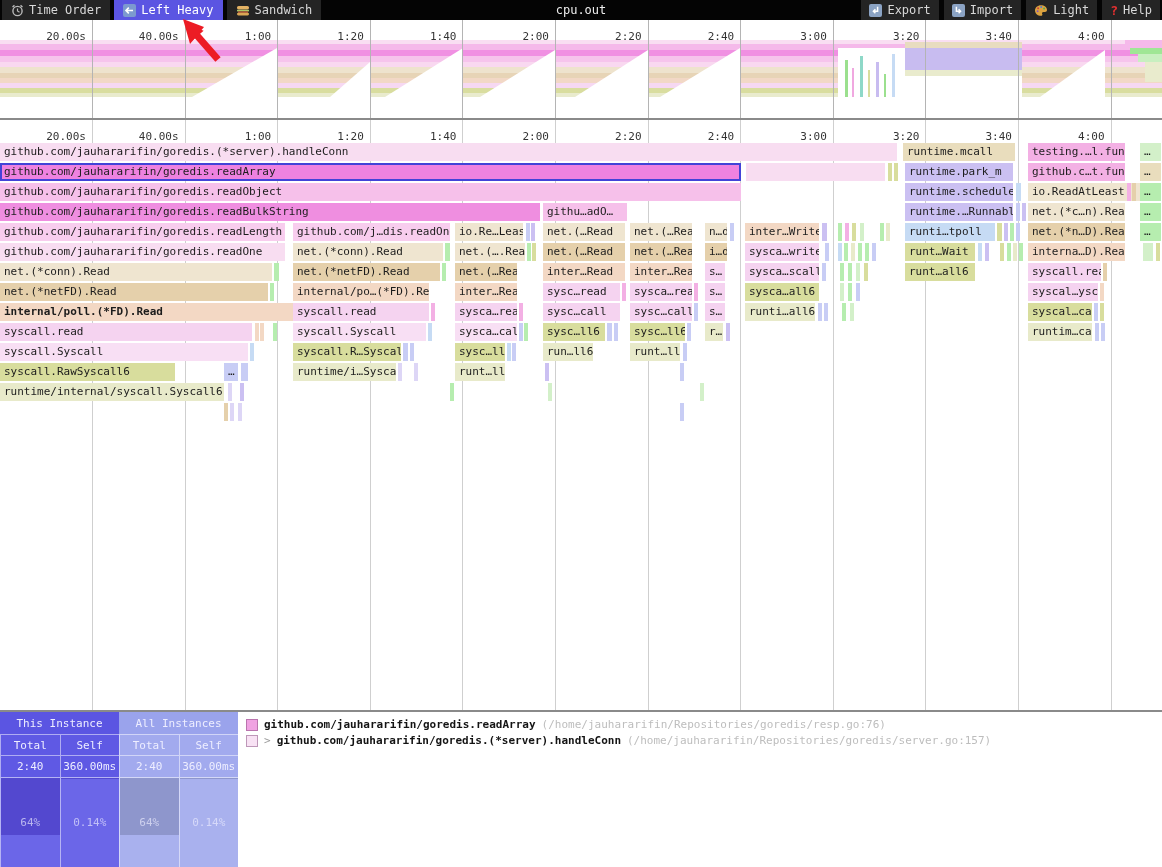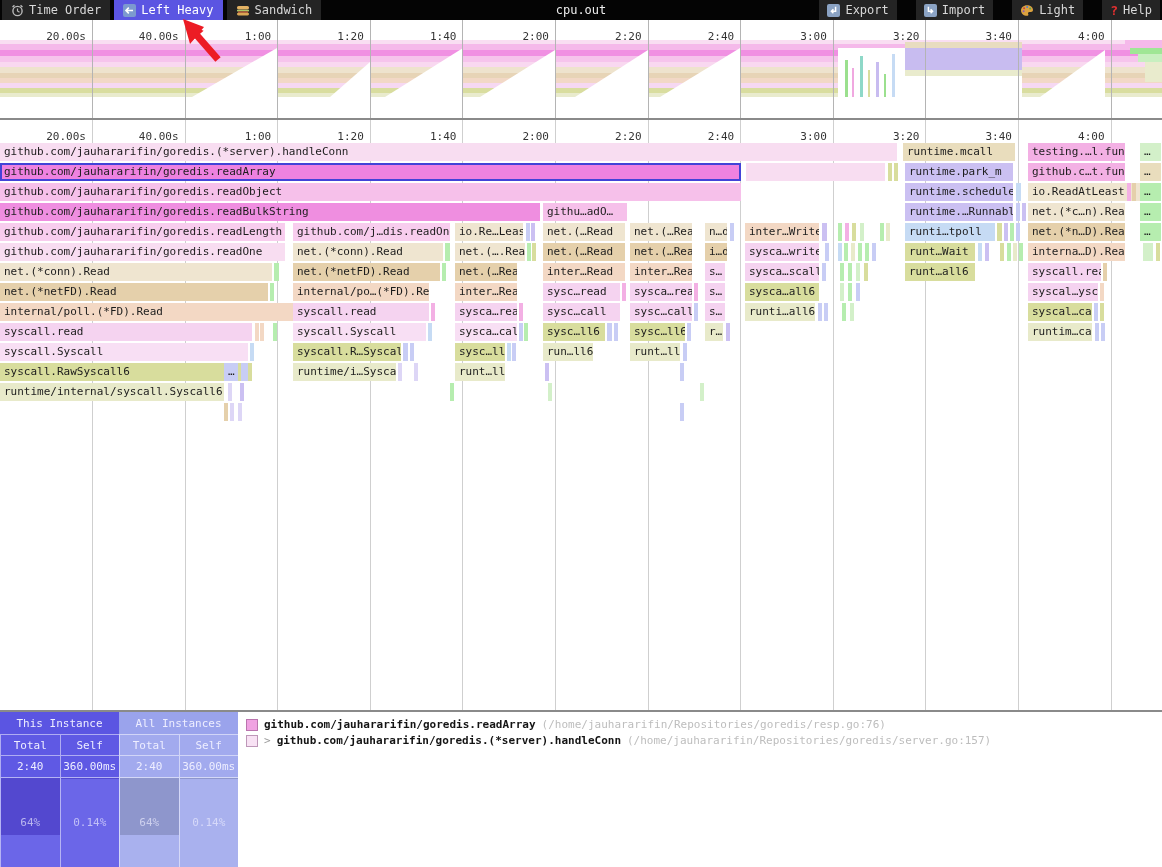--- a/index.html
+++ b/index.html
@@ -5,21 +5,21 @@
   html,body{margin:0;padding:0;background:#fff;}
   body{width:1162px;height:867px;overflow:hidden;font-family:"DejaVu Sans Mono","Liberation Mono",monospace;-webkit-font-smoothing:antialiased;}
   .app{position:relative;width:1162px;height:867px;background:#fff;}
 
   
   .topbar{position:absolute;left:0;top:0;width:1162px;height:20px;background:#040404;display:flex;align-items:stretch;color:#ddd;font-size:12px;z-index:20;}
   .tabs{display:flex;gap:4px;padding-left:2px;}
   .tab{display:flex;align-items:center;gap:5px;padding:0 9px;background:#242424;color:#d8d8d8;cursor:default;}
   .tab.active{background:#5b55e2;color:#fff;}
   .apptitle{position:absolute;left:0;right:0;top:0;height:20px;display:flex;align-items:center;justify-content:center;color:#eee;pointer-events:none;}
-  .actions{margin-left:auto;display:flex;gap:19px;padding-right:2px;}
+  .actions{margin-left:auto;display:flex;gap:5px;padding-right:2px;}
   .action{display:flex;align-items:center;gap:5px;padding:0 8px;background:#242424;color:#d8d8d8;}
   .qmark{color:#e23030;font-weight:bold;font-size:13px;}
   .miniicon{display:inline-block;vertical-align:middle;}
 
   
   .minimap{position:absolute;left:0;top:20px;width:1162px;height:98px;background:#fff;border-bottom:2px solid #8a8a8a;}
   .ruler{position:relative;height:20px;font-size:11px;color:#333;}
   .tick{position:absolute;top:10px;width:84px;text-align:right;pointer-events:none;}
   .overview{position:relative;height:78px;}
   .overview svg{position:absolute;left:0;top:0;}
@@ -375,21 +375,21 @@
           <div class="frame" style="left: 622px; top: 143px; width: 3px; background: rgb(243, 176, 228);"></div>
           <div class="frame" style="left: 630px; top: 143px; width: 62px; background: rgb(245, 211, 240);">sysca…read</div>
           <div class="frame" style="left: 694px; top: 143px; width: 3px; background: rgb(243, 176, 228);"></div>
           <div class="frame" style="left: 705px; top: 143px; width: 20px; background: rgb(245, 211, 240);">s…</div>
           <div class="frame" style="left: 745px; top: 143px; width: 74px; background: rgb(216, 221, 157);">sysca…all6</div>
           <div class="frame" style="left: 840px; top: 143px; width: 3px; background: rgb(211, 240, 201);"></div>
           <div class="frame" style="left: 848px; top: 143px; width: 3px; background: rgb(182, 237, 175);"></div>
           <div class="frame" style="left: 856px; top: 143px; width: 3px; background: rgb(200, 205, 245);"></div>
           <div class="frame" style="left: 1028px; top: 143px; width: 70px; background: rgb(245, 211, 240);">syscal…yscall</div>
           <div class="frame" style="left: 1100px; top: 143px; width: 4px; background: rgb(243, 216, 196);"></div>
-          <div class="frame" style="left: 0px; top: 163px; width: 312px; background: rgb(243, 216, 196);">internal/poll.(*FD).Read</div>
+          <div class="frame" style="left: 0px; top: 163px; width: 312px; background: rgb(243, 216, 196); font-weight: bold;">internal/poll.(*FD).Read</div>
           <div class="frame" style="left: 267px; top: 163px; width: 3px; background: rgb(243, 216, 196);"></div>
           <div class="frame" style="left: 293px; top: 163px; width: 136px; background: rgb(245, 211, 240);">syscall.read</div>
           <div class="frame" style="left: 431px; top: 163px; width: 3px; background: rgb(243, 176, 228);"></div>
           <div class="frame" style="left: 455px; top: 163px; width: 62px; background: rgb(245, 211, 240);">sysca…read</div>
           <div class="frame" style="left: 519px; top: 163px; width: 3px; background: rgb(243, 176, 228);"></div>
           <div class="frame" style="left: 543px; top: 163px; width: 77px; background: rgb(245, 211, 240);">sysc…call</div>
           <div class="frame" style="left: 630px; top: 163px; width: 62px; background: rgb(245, 211, 240);">sysc…call</div>
           <div class="frame" style="left: 694px; top: 163px; width: 3px; background: rgb(200, 205, 245);"></div>
           <div class="frame" style="left: 705px; top: 163px; width: 20px; background: rgb(245, 211, 240);">s…</div>
           <div class="frame" style="left: 745px; top: 163px; width: 70px; background: rgb(232, 234, 202);">runti…all6</div>
@@ -423,21 +423,21 @@
           <div class="frame" style="left: 250px; top: 203px; width: 4px; background: rgb(198, 219, 244);"></div>
           <div class="frame" style="left: 293px; top: 203px; width: 108px; background: rgb(216, 221, 157);">syscall.R…Syscall6</div>
           <div class="frame" style="left: 403px; top: 203px; width: 5px; background: rgb(200, 205, 245);"></div>
           <div class="frame" style="left: 410px; top: 203px; width: 3px; background: rgb(200, 205, 245);"></div>
           <div class="frame" style="left: 455px; top: 203px; width: 50px; background: rgb(216, 221, 157);">sysc…ll6</div>
           <div class="frame" style="left: 507px; top: 203px; width: 3px; background: rgb(198, 219, 244);"></div>
           <div class="frame" style="left: 512px; top: 203px; width: 3px; background: rgb(200, 205, 245);"></div>
           <div class="frame" style="left: 543px; top: 203px; width: 50px; background: rgb(232, 234, 202);">run…ll6</div>
           <div class="frame" style="left: 630px; top: 203px; width: 50px; background: rgb(232, 234, 202);">runt…ll6</div>
           <div class="frame" style="left: 683px; top: 203px; width: 3px; background: rgb(200, 205, 245);"></div>
-          <div class="frame" style="left: 0px; top: 223px; width: 252px; background: rgb(216, 221, 157);">syscall.RawSyscall6</div>
+          <div class="frame" style="left: 0px; top: 223px; width: 175px; background: rgb(216, 221, 157);">syscall.RawSyscall6</div>
           <div class="frame" style="left: 224px; top: 223px; width: 14px; background: rgb(200, 205, 245);">…</div>
           <div class="frame" style="left: 241px; top: 223px; width: 7px; background: rgb(200, 205, 245);"></div>
           <div class="frame" style="left: 293px; top: 223px; width: 103px; background: rgb(232, 234, 202);">runtime/i…Syscall6</div>
           <div class="frame" style="left: 398px; top: 223px; width: 4px; background: rgb(221, 214, 246);"></div>
           <div class="frame" style="left: 414px; top: 223px; width: 3px; background: rgb(221, 214, 246);"></div>
           <div class="frame" style="left: 455px; top: 223px; width: 50px; background: rgb(232, 234, 202);">runt…ll6</div>
           <div class="frame" style="left: 545px; top: 223px; width: 3px; background: rgb(203, 192, 242);"></div>
           <div class="frame" style="left: 680px; top: 223px; width: 3px; background: rgb(200, 205, 245);"></div>
           <div class="frame" style="left: 0px; top: 243px; width: 224px; background: rgb(232, 234, 202);">runtime/internal/syscall.Syscall6</div>
           <div class="frame" style="left: 228px; top: 243px; width: 4px; background: rgb(221, 214, 246);"></div>

